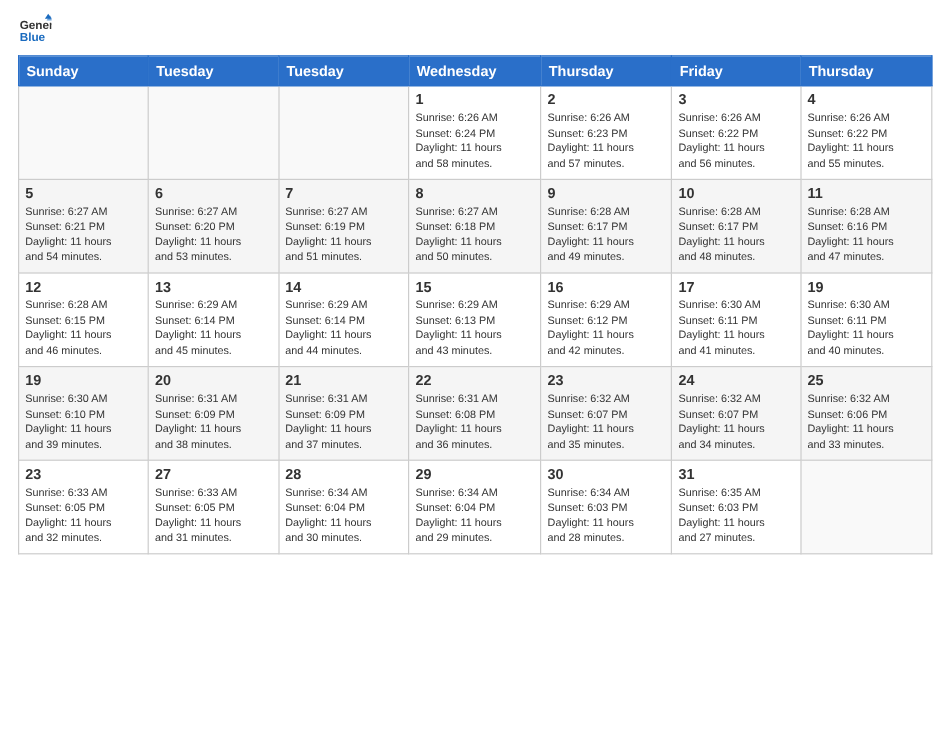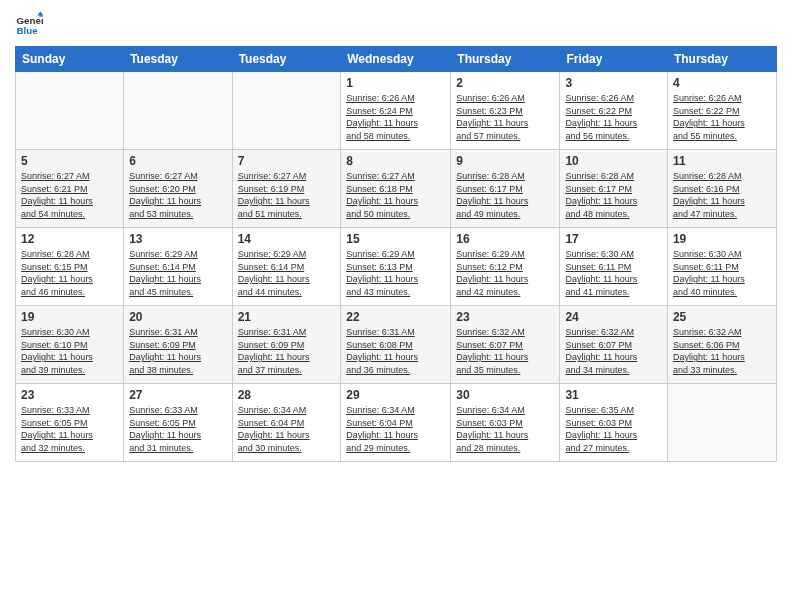--- a/index.html
+++ b/index.html
@@ -72,21 +72,20 @@
     .day-number {
       font-size: 12px;
       font-weight: bold;
       margin-bottom: 2px;
       display: block;
     }
     .day-info {
       font-size: 9px;
       line-height: 1.4;
       color: #333;
-      text-decoration: underline;
     }
     tr:nth-child(even) td { background: #f5f5f5; }
     tr:nth-child(odd) td { background: #fff; }
     tr:nth-child(even) td.empty { background: #f0f0f0; }
     .calendar thead tr th { background: #2a6fc9; }
   </style>
 </head>
 <body>
 
 <div class="page">

